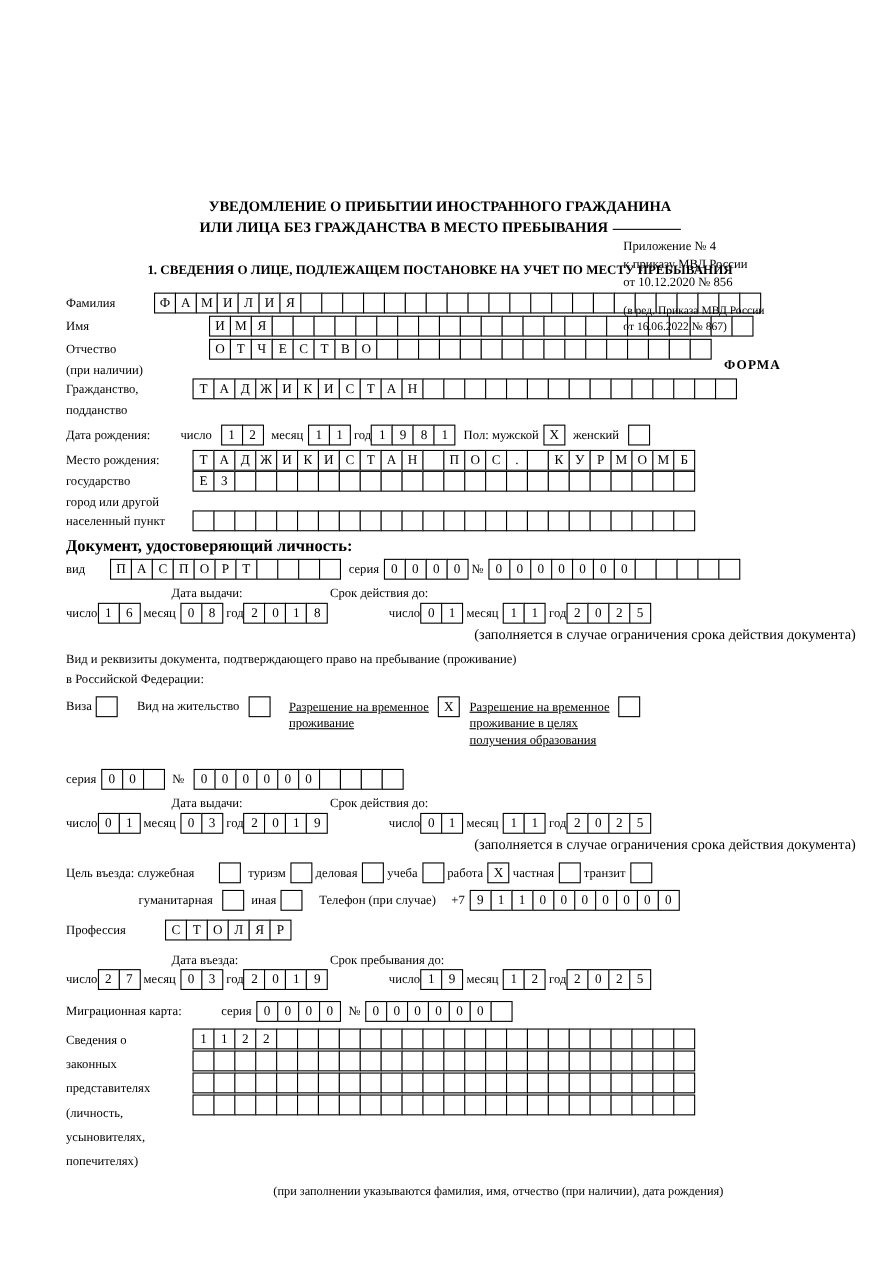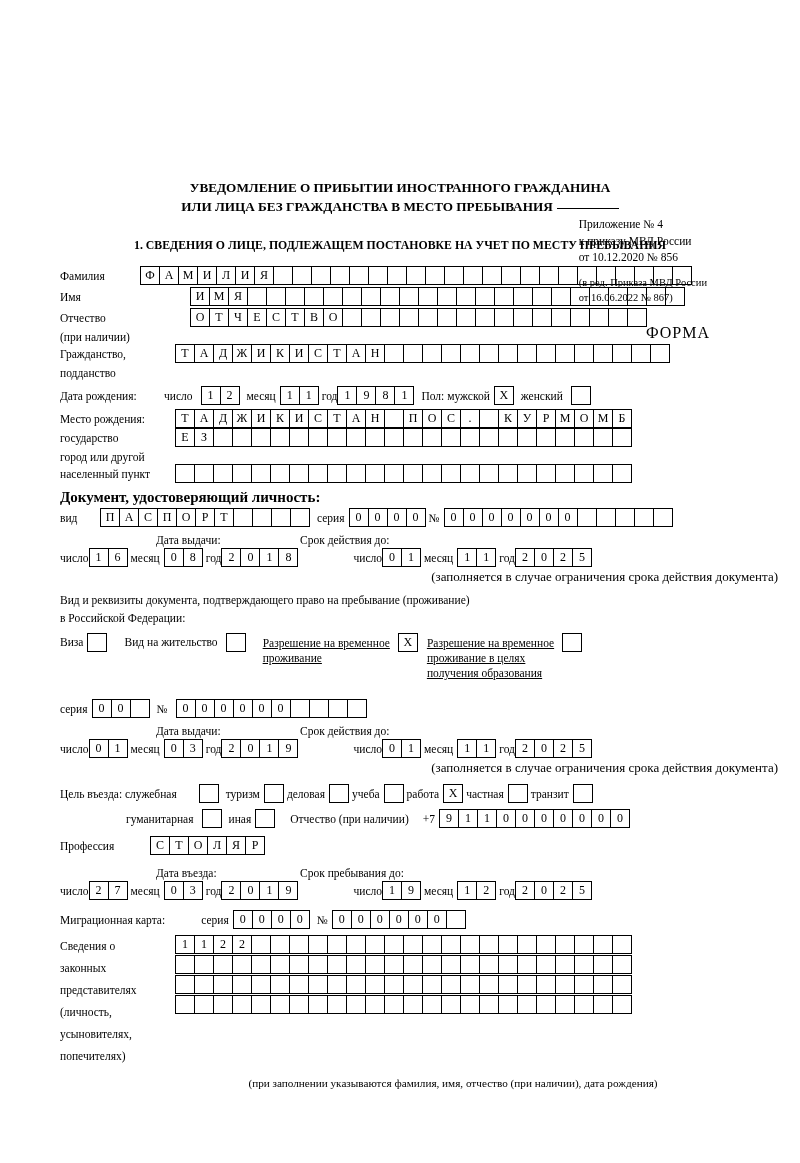--- a/index.html
+++ b/index.html
@@ -10,31 +10,31 @@
     background: #ffffff;
     font-family: "Liberation Serif", serif;
     color: #000;
     position: relative;
   }
   .page { position: relative; width: 800px; min-height:1163px; padding: 0; }
 
   
   .hdr-block {
     position: absolute;
-    top: 38px; right: 93px;
+    top: 38px; right: 105px;
     font-size: 11.5px;
     line-height: 1.45;
     text-align: left;
   }
   .hdr-block .sub { margin-top: 9px; font-size: 10.5px; }
   .forma {
     position: absolute;
     top: 146px; right: 90px;
-    font-weight: normal;
-    font-size: 16px;
+    font-weight: bold;
+    font-size: 12px;
     letter-spacing: 1px;
   }
 
   .title {
     margin: 178px 0 0 0;
     text-align: center;
     font-weight: bold;
     font-size: 13.2px;
     line-height: 1.45;
     padding: 0 75px;
@@ -675,21 +675,21 @@
       <div class="cells">
         <div class="cell"></div>
       </div>
       <div class="gap"></div>
       <div class="lbl">иная</div>
       <div class="gap2"></div>
       <div class="cells">
         <div class="cell"></div>
       </div>
       <div style="width:16px"></div>
-      <div class="lbl">Отчество (при наличии)</div>
+      <div class="lbl">Телефон (при случае)</div>
       <div style="width:14px"></div>
       <div class="lbl">+7</div>
       <div class="gap2"></div>
       <div class="cells">
         <div class="cell">9</div>
         <div class="cell">1</div>
         <div class="cell">1</div>
         <div class="cell">0</div>
         <div class="cell">0</div>
         <div class="cell">0</div>

